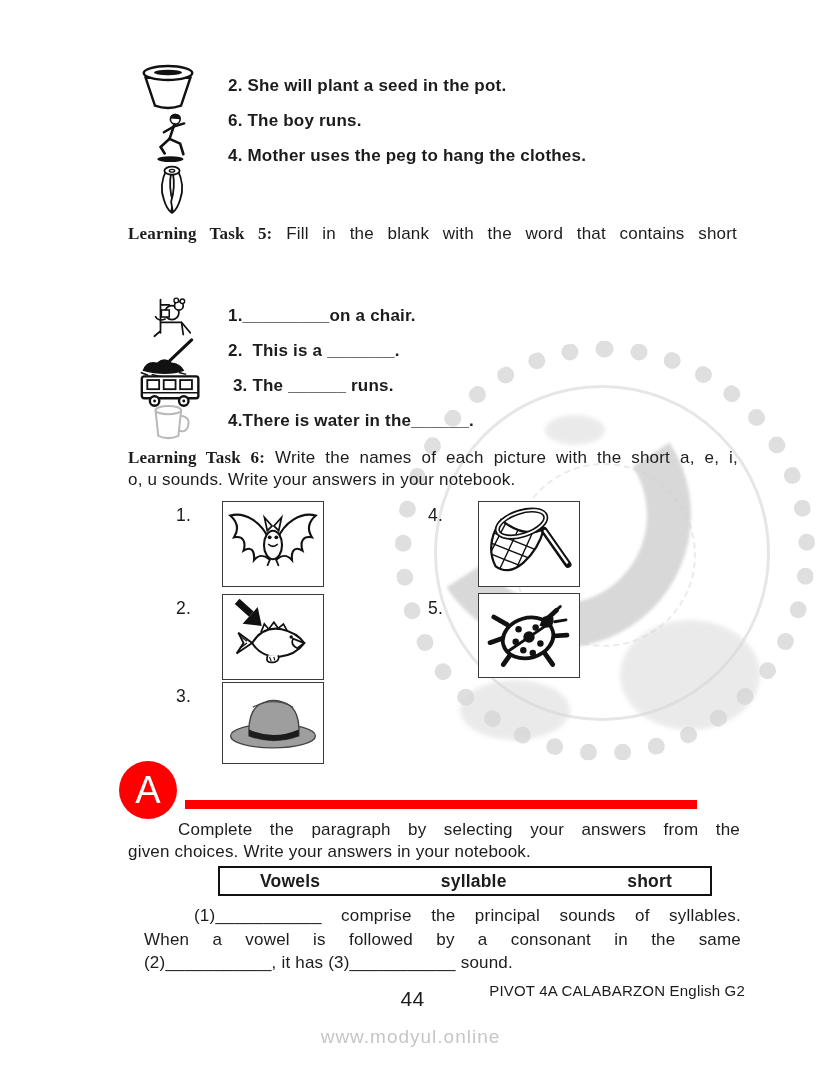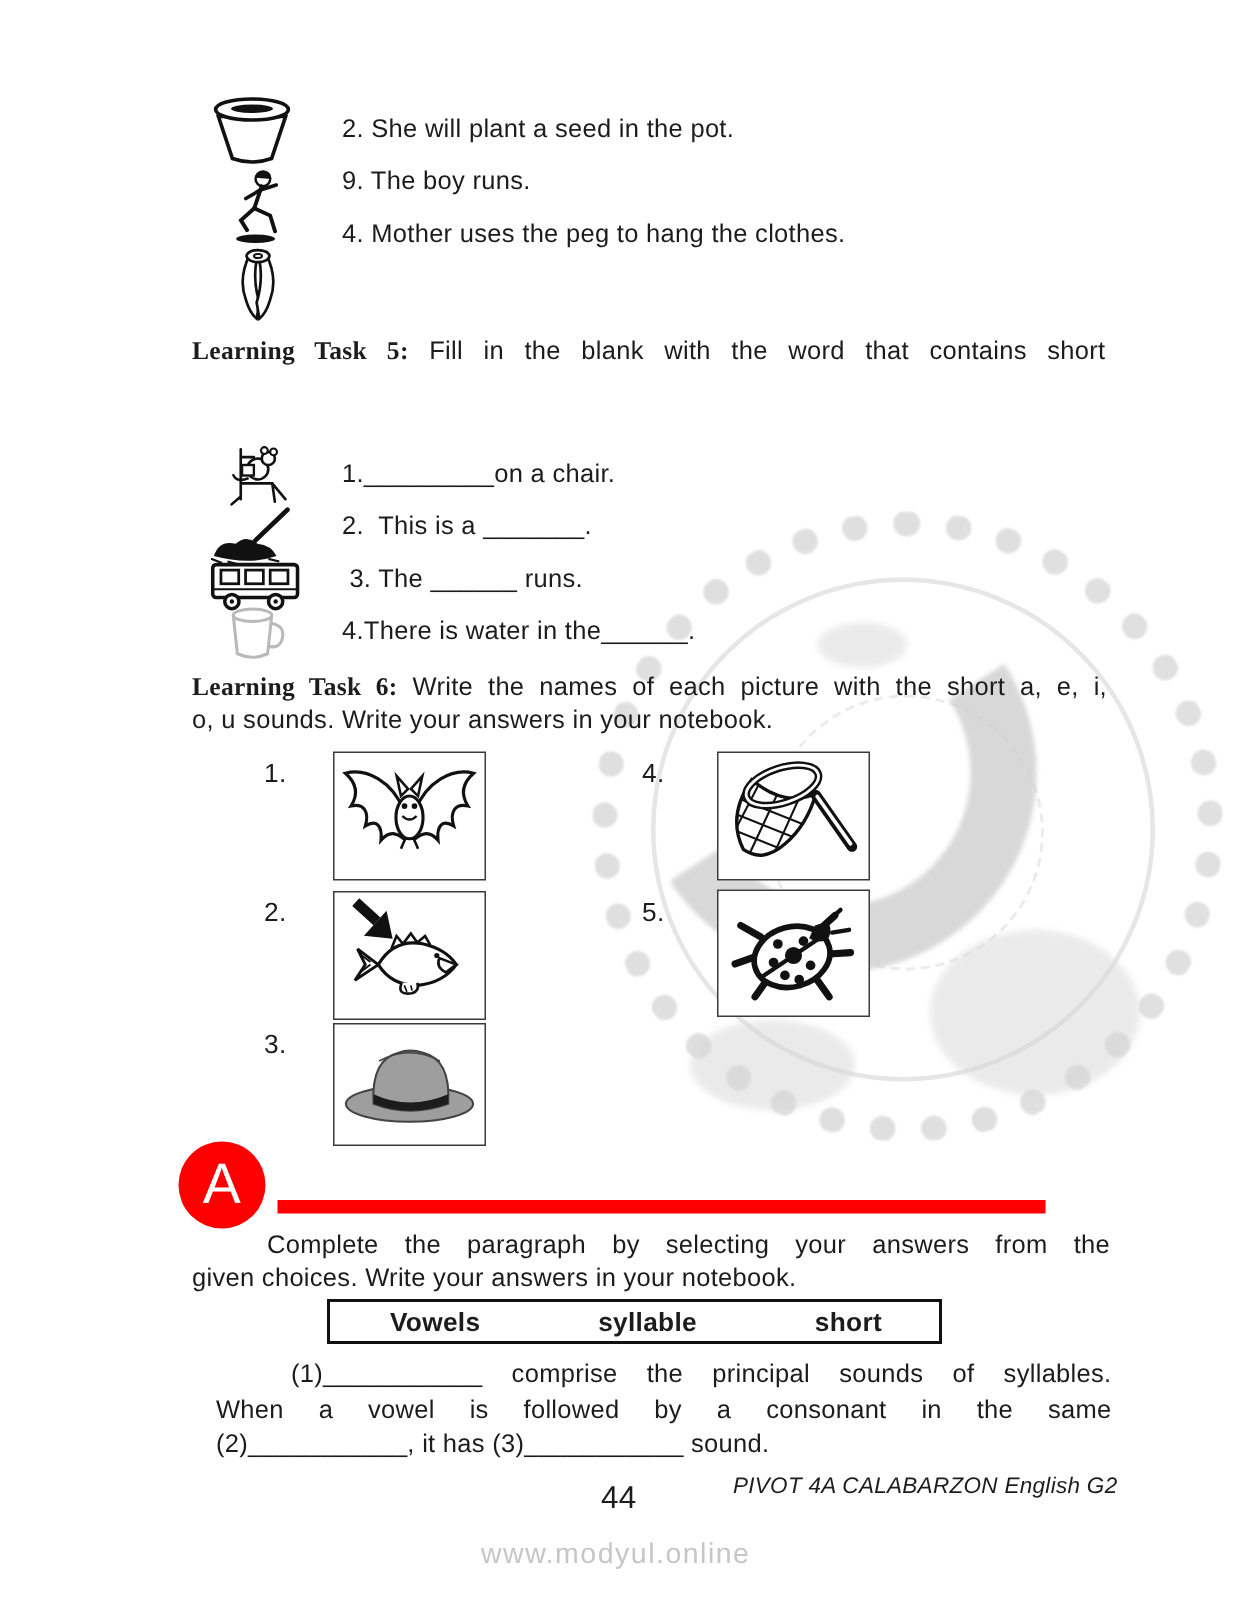--- a/index.html
+++ b/index.html
@@ -17,48 +17,48 @@
   .stamp-thin { left:434px; top:385px; width:336px; height:336px;
     border:3px solid #d2d2d2; border-radius:50%; opacity:.55; filter:blur(.5px); }
   .stamp-inner { left:512px; top:463px; width:184px; height:184px;
     border:2px dashed #d8d8d8; border-radius:50%; opacity:.5; }
   .stamp-band { left:425px; top:382px; width:266px; height:266px;
     border:44px solid transparent; border-bottom-color:#cfcfcf; border-right-color:#cfcfcf;
     border-radius:50%; transform:rotate(12deg); opacity:.8; filter:blur(1.5px); }
   .blot { background:#d7d7d7; border-radius:50%; opacity:.5; filter:blur(2px); }
 
   
-  .tline { line-height:35px; white-space:pre; }
+  .tline { line-height:35px; white-space:pre;font-weight:bold; }
   .jline { text-align:justify; text-align-last:justify; }
   .bold  { font-weight:bold;font-family:Liberation Serif, serif; }
   .lh29 div { line-height:29px; }
   .lh22 div { line-height:22px; }
   .lh21 div { line-height:21.5px; }
   .lh23 div { line-height:23.5px;margin-left:16px; }
   .indent { padding-left:50px; }
 
   
   .pbox { position:absolute; width:100px; height:84px; border:1.5px solid #3a3a3a;
     background:#fff; display:flex; align-items:center; justify-content:center; }
   .pnum { position:absolute; font-size:17.5px; }
 
   
   .a-circle { position:absolute; left:119px; top:761px; width:58px; height:58px;
     border-radius:50%; display:flex; align-items:center; justify-content:center;
     color:#fff; font-size:38px; }
   .a-bar { position:absolute; left:185px; top:800px; width:512px; height:9px; }
 
-  .choices-box { position:absolute; left:218px; top:866px; width:410px; height:30px;
+  .choices-box { position:absolute; left:218px; top:866px; width:494px; height:30px;
     border:2px solid #111; display:flex; align-items:center; justify-content:space-between;
     padding:0 38px 0 40px; box-sizing:border-box; font-weight:bold; font-size:17.5px; }
 
   
   .pageno { position:absolute; left:0; top:987px; width:825px; text-align:center; font-size:21px; }
   .edition { position:absolute; left:380px; top:982px; width:365px; text-align:right;
-    font-style:italic; font-size:15px; }
+    font-size:15px; }
   .website { position:absolute; left:0; top:1026px; width:821px; text-align:center;
     font-size:19px; color:#c6c6c6; letter-spacing:1px; }
 </style>
 </head>
 <body>
 
 <div class="page">
 
   <div class="stamp">
     <div class="stamp-letters"></div>
@@ -93,21 +93,21 @@
     <svg width="40" height="52" viewBox="0 0 44 58">
       <path d="M16,6 Q7,24 13,40 Q16,50 21,54 L23,42 Q18,26 21,10 Z" fill="#fff" stroke="#111" stroke-width="2"></path>
       <path d="M28,6 Q37,24 31,40 Q28,50 23,54 L21,42 Q26,26 23,10 Z" fill="#fff" stroke="#111" stroke-width="2"></path>
       <ellipse cx="22" cy="7.5" rx="8.5" ry="4.5" fill="#fff" stroke="#111" stroke-width="2"></ellipse>
       <ellipse cx="22" cy="7.5" rx="3" ry="1.5" fill="none" stroke="#111" stroke-width="1.5"></ellipse>
     </svg>
   </span>
 
   <div class="abs" style="left:228px; top:68px;">
     <div class="tline">2. She will plant a seed in the pot.</div>
-    <div class="tline">9. The boy runs.</div>
+    <div class="tline">6. The boy runs.</div>
     <div class="tline">4. Mother uses the peg to hang the clothes.</div>
   </div>
 
   <div class="abs lh29" style="left:128px; top:219px; width:609px;">
     <div class="jline">
       <span class="bold">Learning Task 5:</span>
       <span>Fill in the blank with the word that contains short</span>
     </div>
   </div>
 

